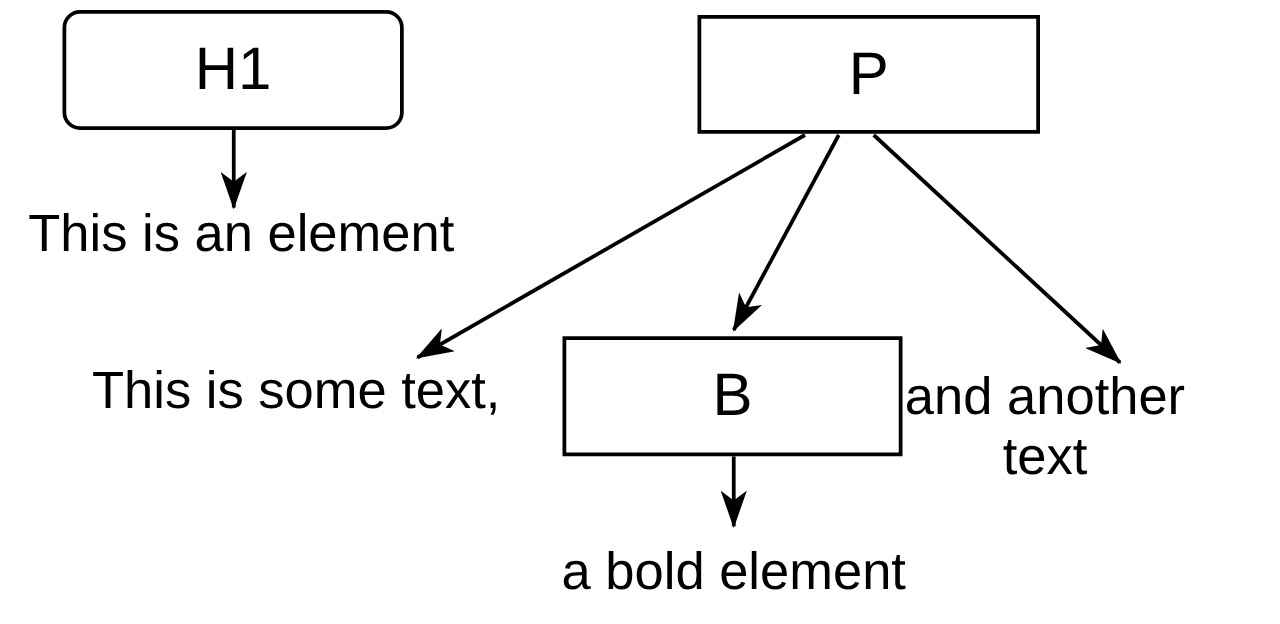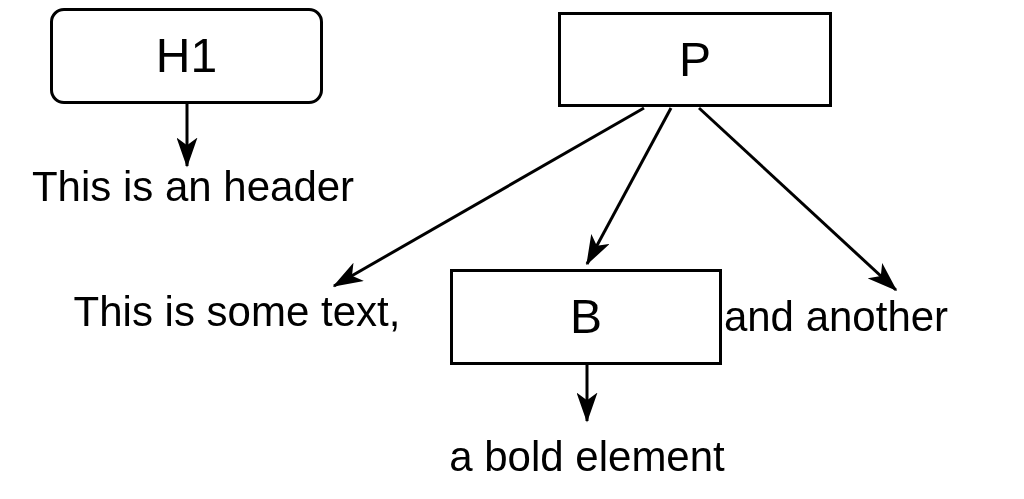--- a/index.html
+++ b/index.html
@@ -73,23 +73,24 @@
   </div>
 
   <div class="node-box" style="left:558px; top:12px; width:274px; height:95px;">
     <span class="node-label">P</span>
   </div>
 
   <div class="node-box" style="left:450px; top:269px; width:272px; height:96px;">
     <span class="node-label">B</span>
   </div>
 
-  <div class="text-node" style="left:0px; top:163px; width:386px;">This is an header</div>
+  <div class="text-node" style="left:0px; top:163px; width:386px;">This is an element</div>
 
   <div class="text-node" style="left:38px; top:288px; width:398px;">This is some text,</div>
 
   <div class="text-node" style="left:696px; top:293px; width:280px;">
     <span class="text-line">and another</span>
+    <span class="text-line">text</span>
   </div>
 
   <div class="text-node" style="left:418px; top:433px; width:338px;">a bold element</div>
 
 </div>
 
 </body></html>

